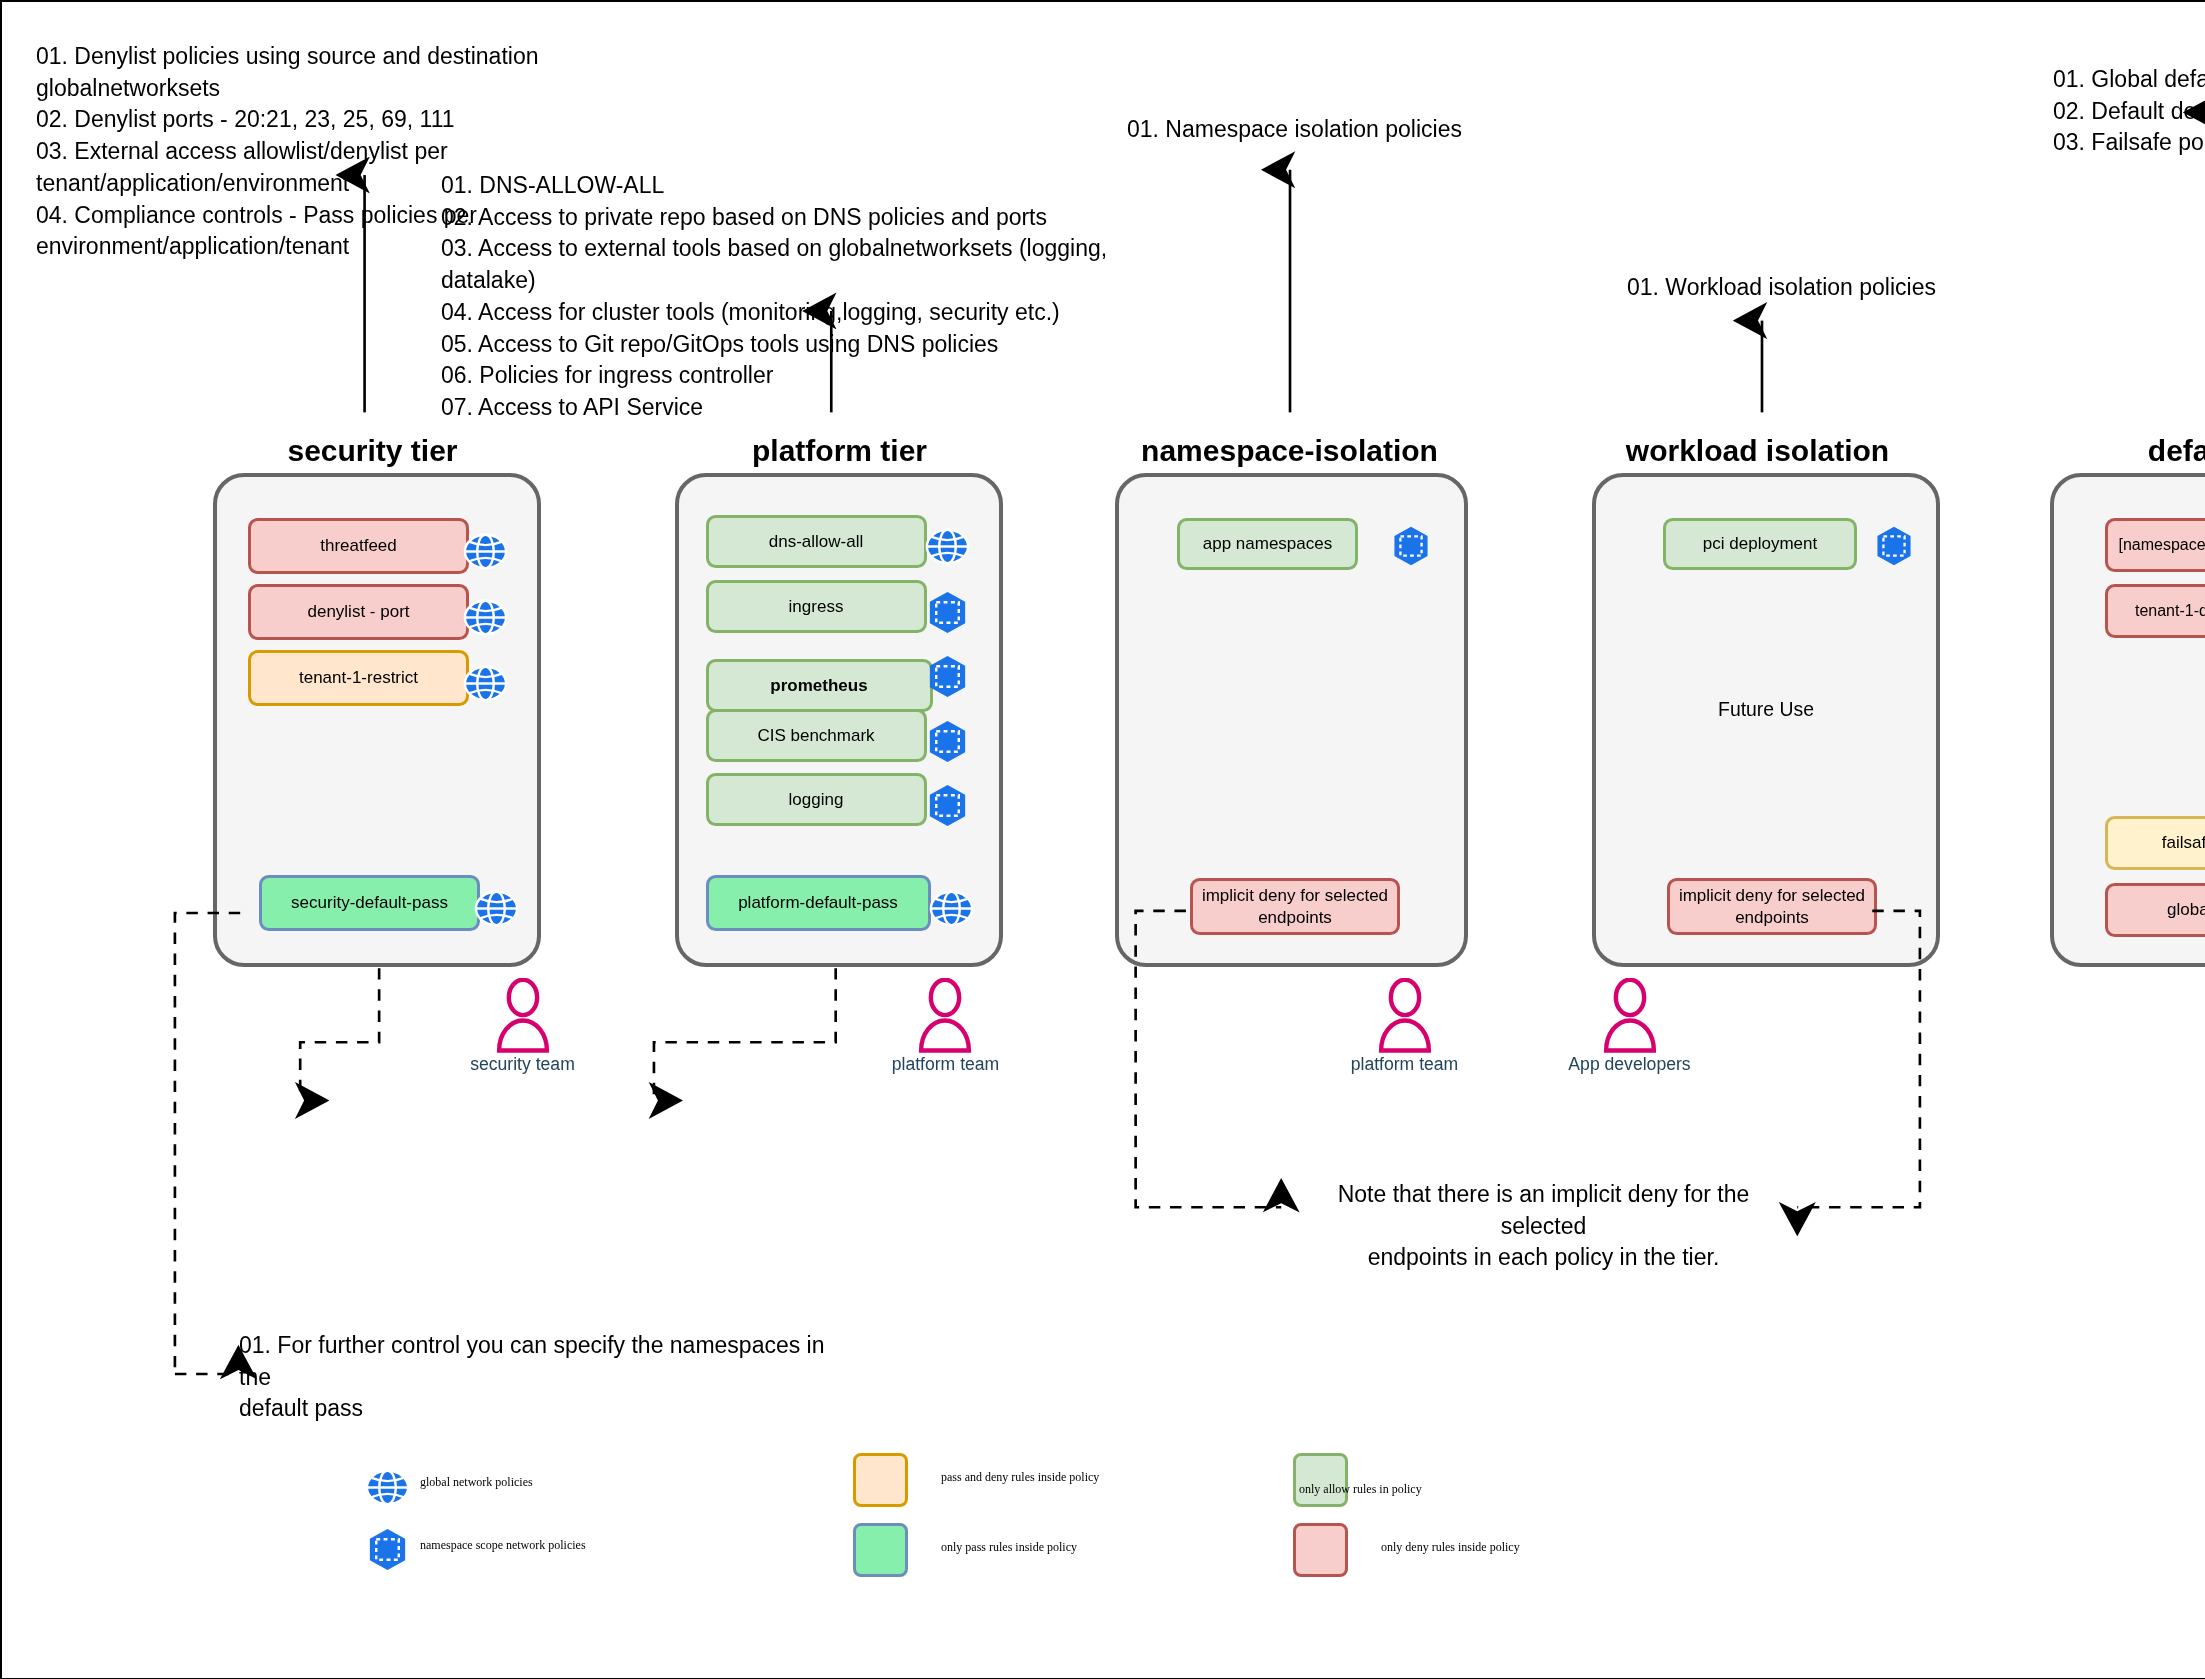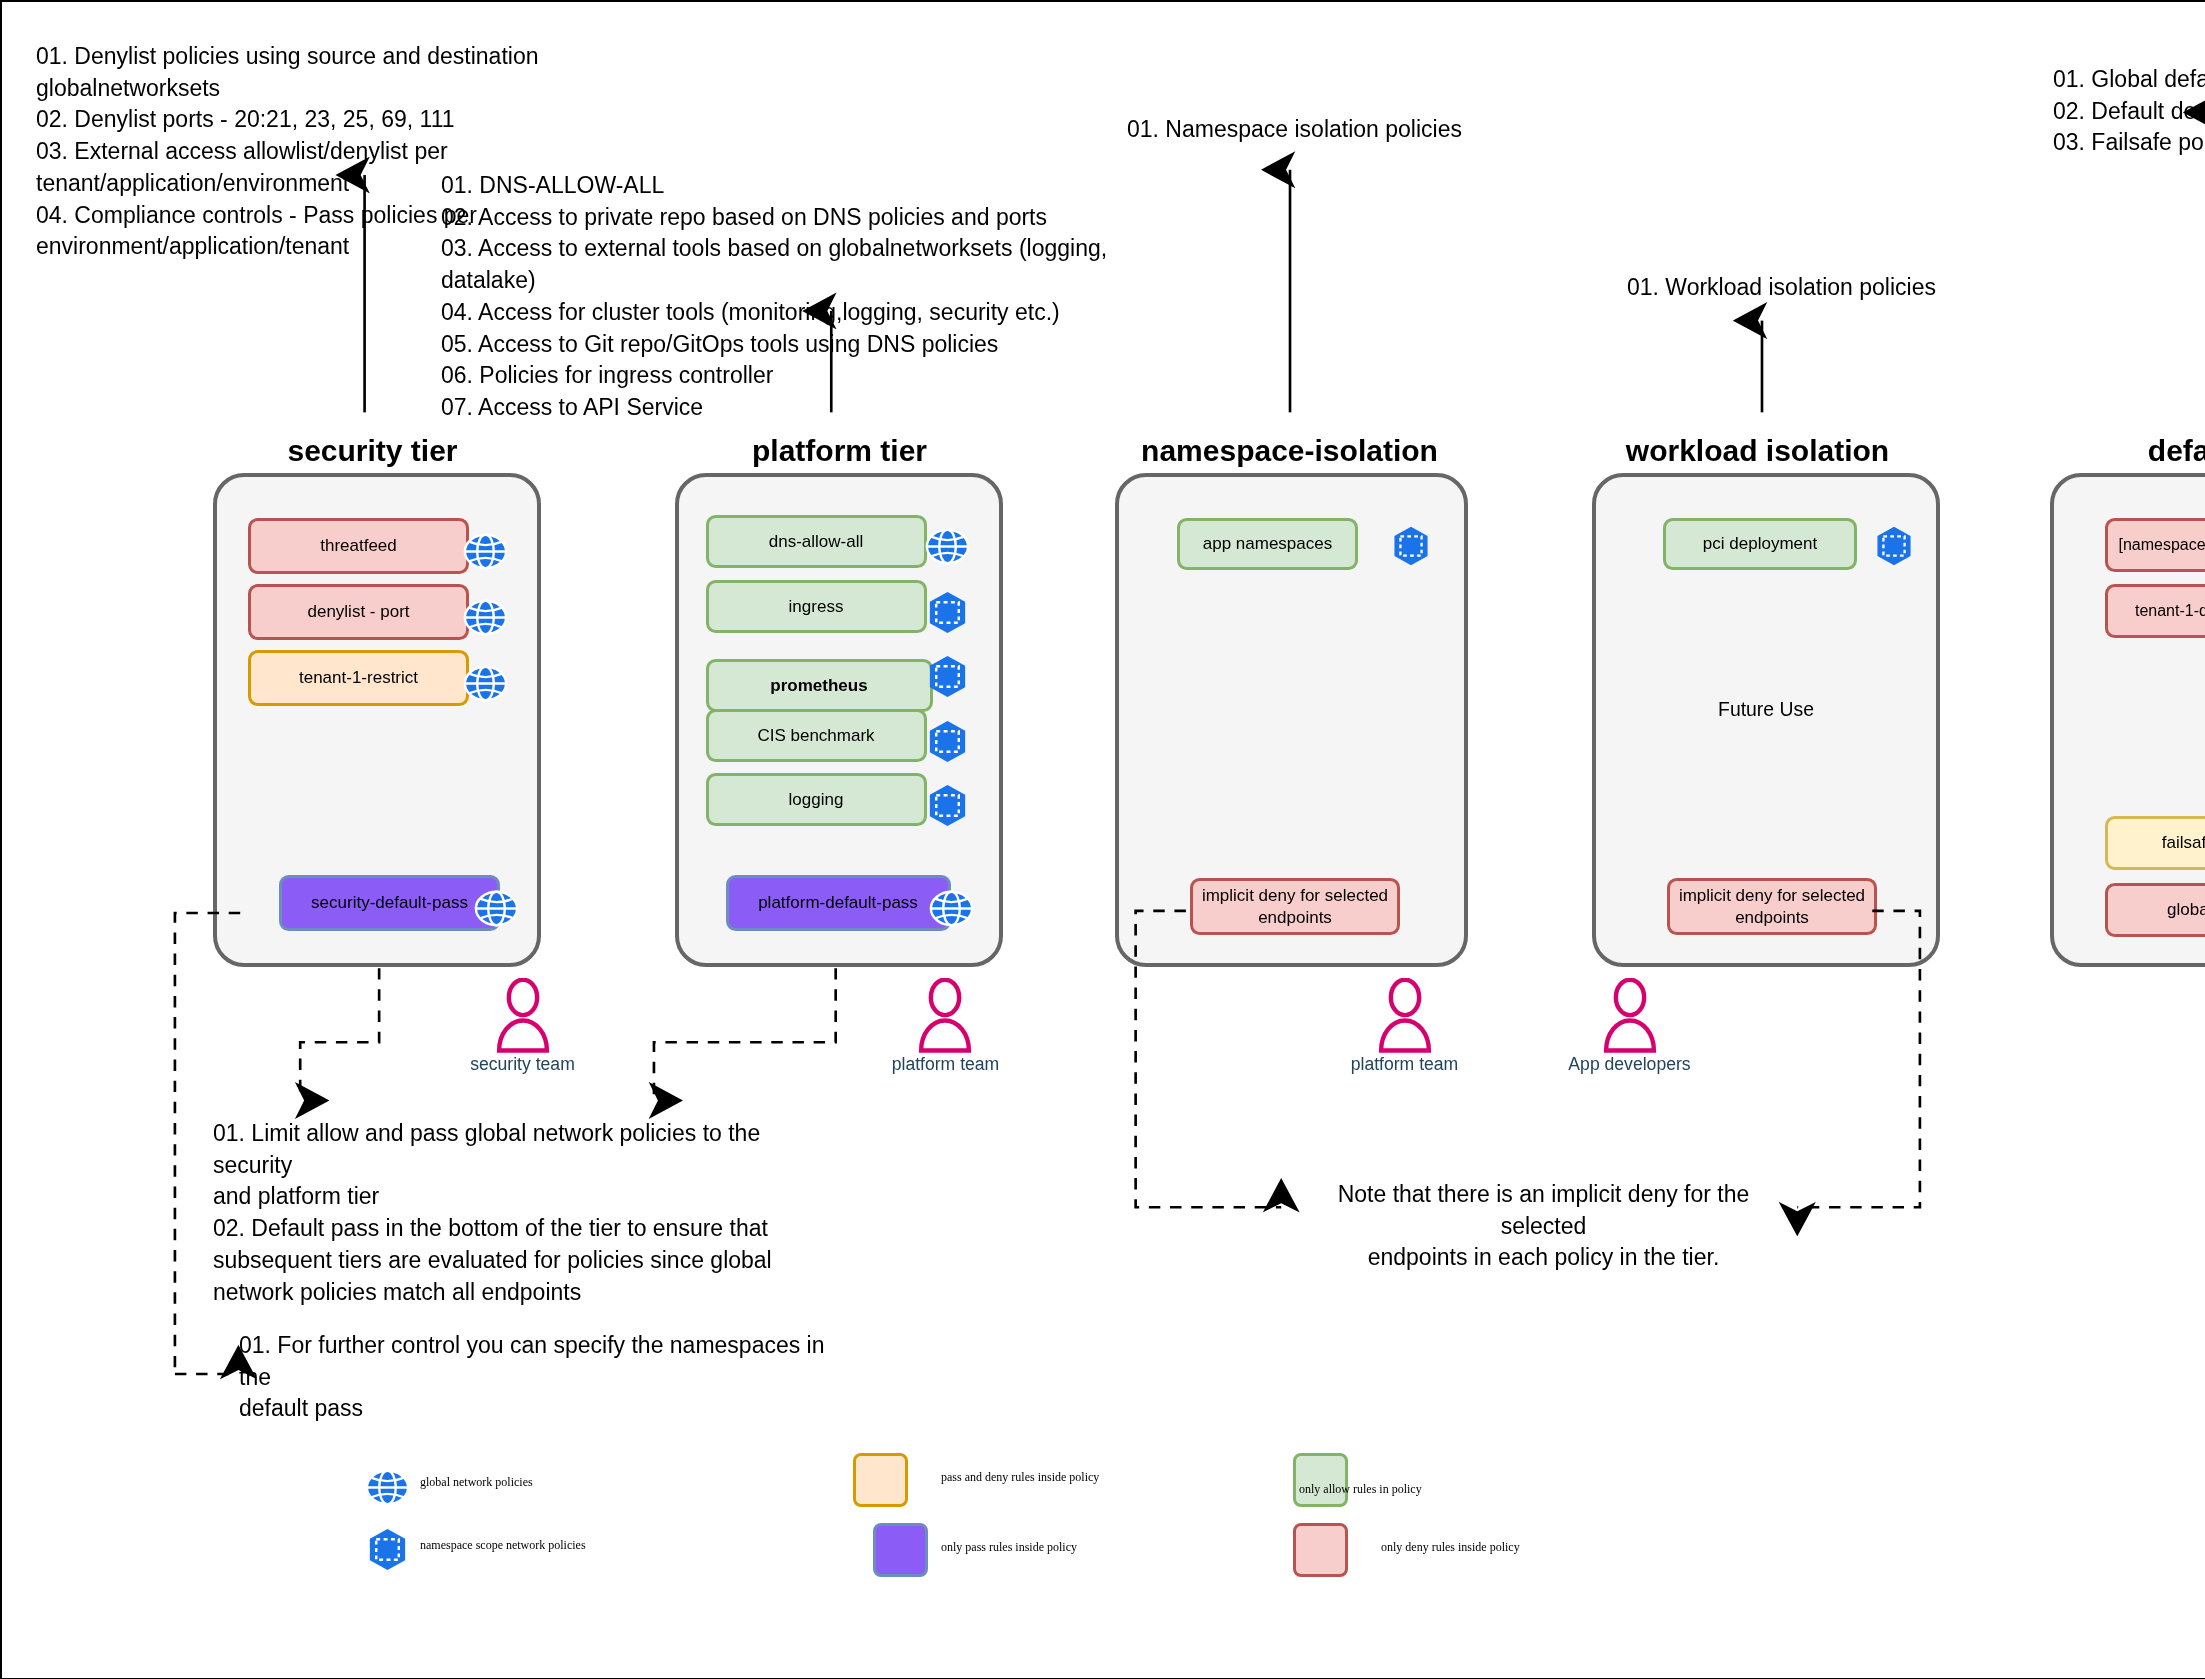--- a/index.html
+++ b/index.html
@@ -28,21 +28,21 @@
   .policy{
     position:absolute;box-sizing:border-box;border-radius:9.7px;
     display:flex;align-items:center;justify-content:center;text-align:center;
     font-size:17px;color:#000;line-height:1.25;padding:0 6.2px;
     font-family:"Liberation Sans",sans-serif;
   }
   .p-red{background:#f8cecc;border:3.1px solid #b85450;}
   .p-green{background:#d5e8d4;border:3.1px solid #82b366;}
   .p-orange{background:#ffe6cc;border:3.1px solid #d79b00;}
   .p-yellow{background:#fff2cc;border:3.1px solid #d6b656;}
-  .p-blue{background:#8b5cf6;border:3.1px solid #6c8ebf;margin-left:20px;}
+  .p-blue{background:#86efac;border:3.1px solid #6c8ebf;}
   .future-use{
     position:absolute;font-size:19.4px;color:#000;text-align:center;width:100%;
     font-family:"Liberation Sans",sans-serif;
   }
   .team-label{
     position:absolute;font-size:17.6px;color:#23445d;text-align:center;
     font-family:"Liberation Sans",sans-serif;
   }
   .legend-label{
     position:absolute;font-size:12px;color:#000;
@@ -72,25 +72,20 @@
 07. Access to API Service</div>
 
   <div class="abs note" style="left:1125px;top:112px;width:529px;">01. Namespace isolation policies</div>
 
   <div class="abs note" style="left:1617px;top:270px;width:529px;margin-left:8px;">01. Workload isolation policies</div>
 
   <div class="abs note" style="left:2051px;top:62px;width:529px;">01. Global default deny
 02. Default deny per namespace
 03. Failsafe policies</div>
 
-  <div class="abs note" style="left:211px;top:1116px;width:595px;">01. Limit allow and pass global network policies to the security
-and platform tier
-02. Default pass in the bottom of the tier to ensure that
-subsequent tiers are evaluated for policies since global
-network policies match all endpoints</div>
 
   <div class="abs note" style="left:237px;top:1328px;width:600px;">01. For further control you can specify the namespaces in the
 default pass</div>
 
   <div class="abs note" style="left:1301px;top:1177px;width:481px;text-align:center;">Note that there is an implicit deny for the selected
 endpoints in each policy in the tier.</div>
 
   <div class="abs tier-title" style="left:203px;top:432px;width:335px;">security tier</div>
   <div class="abs tier-title" style="left:670px;top:432px;width:335px;">platform tier</div>
   <div class="abs tier-title" style="left:1111px;top:432px;width:353px;">namespace-isolation</div>

